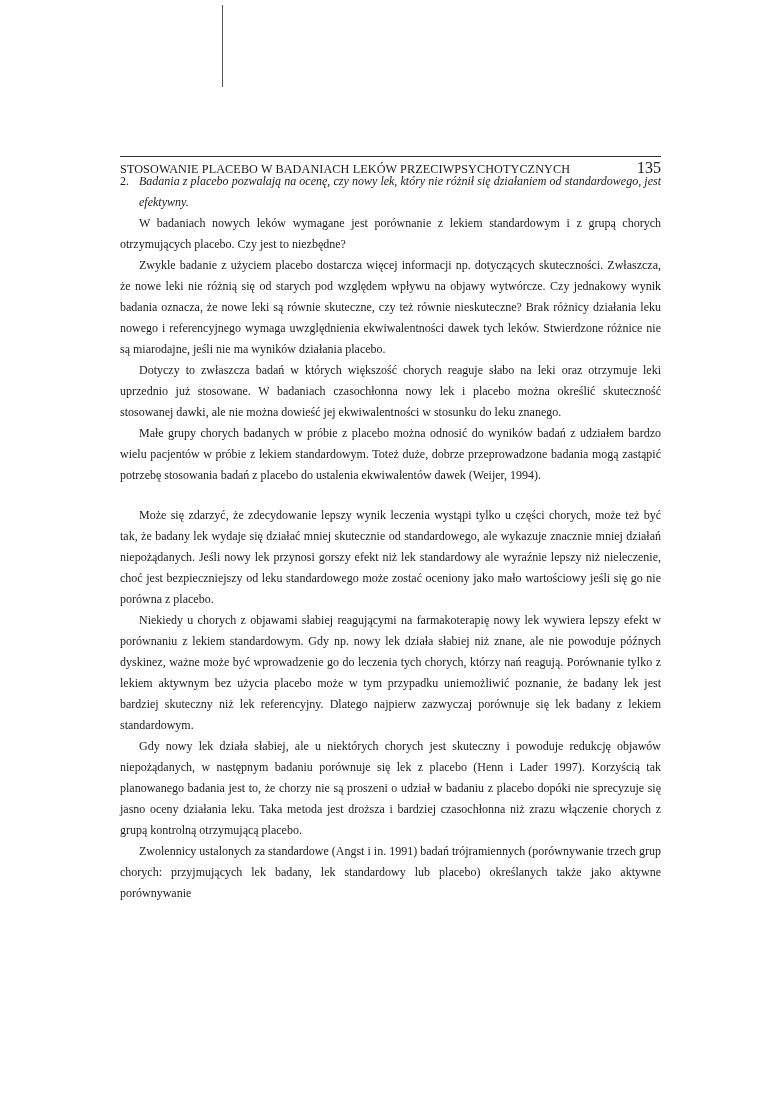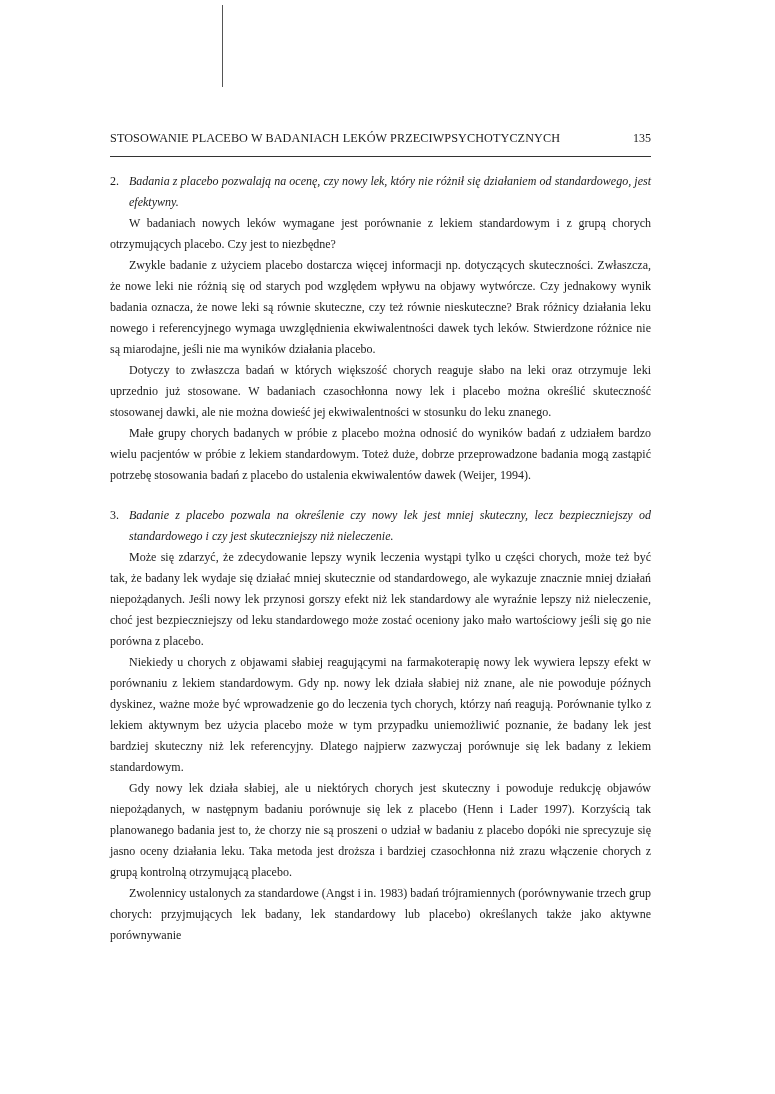--- a/index.html
+++ b/index.html
@@ -1,23 +1,23 @@
 <!DOCTYPE html>
 <html><head>
 <meta charset="utf-8">
 <style>
   html, body { margin: 0; padding: 0; background: #ffffff; }
   body { width: 775px; height: 1094px; position: relative; overflow: hidden;
          font-family: "Liberation Serif", "DejaVu Serif", serif; color: #1a1a1a; }
   .vline { position: absolute; left: 222px; top: 5px; width: 1px; height: 82px; background: #555; }
-  .page { position: absolute; left: 110px; top: 131px; width: 541px; }
+  .page { position: absolute; left: 120px; top: 131px; width: 541px; }
   .header { display: flex; justify-content: space-between; align-items: baseline;
             border-bottom: 1.5px solid #333; padding-bottom: 5px; height: 20px; }
   .running-head { font-size: 12.2px; letter-spacing: 0.1px; }
-  .page-number { font-size: 12px; }
+  .page-number { font-size: 16px; margin-top: 28px; }
   .content { margin-top: 14px; font-size: 12px; line-height: 21px; text-align: justify; }
   .heading { font-style: italic; padding-left: 19px; text-indent: -19px; margin: 0; }
   .heading .num { font-style: normal; display: inline-block; width: 19px; text-indent: 0; }
   p.para { margin: 0; text-indent: 19px; font-family: Liberation Serif, serif; }
   .gap { height: 19px; }
 </style>
 </head>
 <body>
 
 <div class="vline"></div>
@@ -33,20 +33,19 @@
       <p class="heading"><span class="num">2.</span><span>Badania z placebo pozwalają na ocenę, czy nowy lek, który nie różnił się działaniem od standardowego, jest efektywny.</span></p>
       <p class="para">W badaniach nowych leków wymagane jest porównanie z lekiem standardowym i z grupą chorych otrzymujących placebo. Czy jest to niezbędne?</p>
       <p class="para">Zwykle badanie z użyciem placebo dostarcza więcej informacji np. dotyczących skuteczności. Zwłaszcza, że nowe leki nie różnią się od starych pod względem wpływu na objawy wytwórcze. Czy jednakowy wynik badania oznacza, że nowe leki są równie skuteczne, czy też równie nieskuteczne? Brak różnicy działania leku nowego i referencyjnego wymaga uwzględnienia ekwiwalentności dawek tych leków. Stwierdzone różnice nie są miarodajne, jeśli nie ma wyników działania placebo.</p>
       <p class="para">Dotyczy to zwłaszcza badań w których większość chorych reaguje słabo na leki oraz otrzymuje leki uprzednio już stosowane. W badaniach czasochłonna nowy lek i placebo można określić skuteczność stosowanej dawki, ale nie można dowieść jej ekwiwalentności w stosunku do leku znanego.</p>
       <p class="para">Małe grupy chorych badanych w próbie z placebo można odnosić do wyników badań z udziałem bardzo wielu pacjentów w próbie z lekiem standardowym. Toteż duże, dobrze przeprowadzone badania mogą zastąpić potrzebę stosowania badań z placebo do ustalenia ekwiwalentów dawek (Weijer, 1994).</p>
     </div>
 
     <div class="gap"></div>
 
     <div>
-      <p class="heading"><span class="num">3.</span><span>Badanie z placebo pozwala na określenie czy nowy lek jest mniej skuteczny, lecz bezpieczniejszy od standardowego i czy jest skuteczniejszy niż nieleczenie.</span></p>
       <p class="para">Może się zdarzyć, że zdecydowanie lepszy wynik leczenia wystąpi tylko u części chorych, może też być tak, że badany lek wydaje się działać mniej skutecznie od standardowego, ale wykazuje znacznie mniej działań niepożądanych. Jeśli nowy lek przynosi gorszy efekt niż lek standardowy ale wyraźnie lepszy niż nieleczenie, choć jest bezpieczniejszy od leku standardowego może zostać oceniony jako mało wartościowy jeśli się go nie porówna z placebo.</p>
       <p class="para">Niekiedy u chorych z objawami słabiej reagującymi na farmakoterapię nowy lek wywiera lepszy efekt w porównaniu z lekiem standardowym. Gdy np. nowy lek działa słabiej niż znane, ale nie powoduje późnych dyskinez, ważne może być wprowadzenie go do leczenia tych chorych, którzy nań reagują. Porównanie tylko z lekiem aktywnym bez użycia placebo może w tym przypadku uniemożliwić poznanie, że badany lek jest bardziej skuteczny niż lek referencyjny. Dlatego najpierw zazwyczaj porównuje się lek badany z lekiem standardowym.</p>
       <p class="para">Gdy nowy lek działa słabiej, ale u niektórych chorych jest skuteczny i powoduje redukcję objawów niepożądanych, w następnym badaniu porównuje się lek z placebo (Henn i Lader 1997). Korzyścią tak planowanego badania jest to, że chorzy nie są proszeni o udział w badaniu z placebo dopóki nie sprecyzuje się jasno oceny działania leku. Taka metoda jest droższa i bardziej czasochłonna niż zrazu włączenie chorych z grupą kontrolną otrzymującą placebo.</p>
-      <p class="para">Zwolennicy ustalonych za standardowe (Angst i in. 1983) badań trójramiennych (porównywanie trzech grup chorych: przyjmujących lek badany, lek standardowy lub placebo) określanych także jako aktywne porównywanie</p>
+      <p class="para">Zwolennicy ustalonych za standardowe (Angst i in. 1991) badań trójramiennych (porównywanie trzech grup chorych: przyjmujących lek badany, lek standardowy lub placebo) określanych także jako aktywne porównywanie</p>
     </div>
   </div>
 </div>
 
 </body></html>

